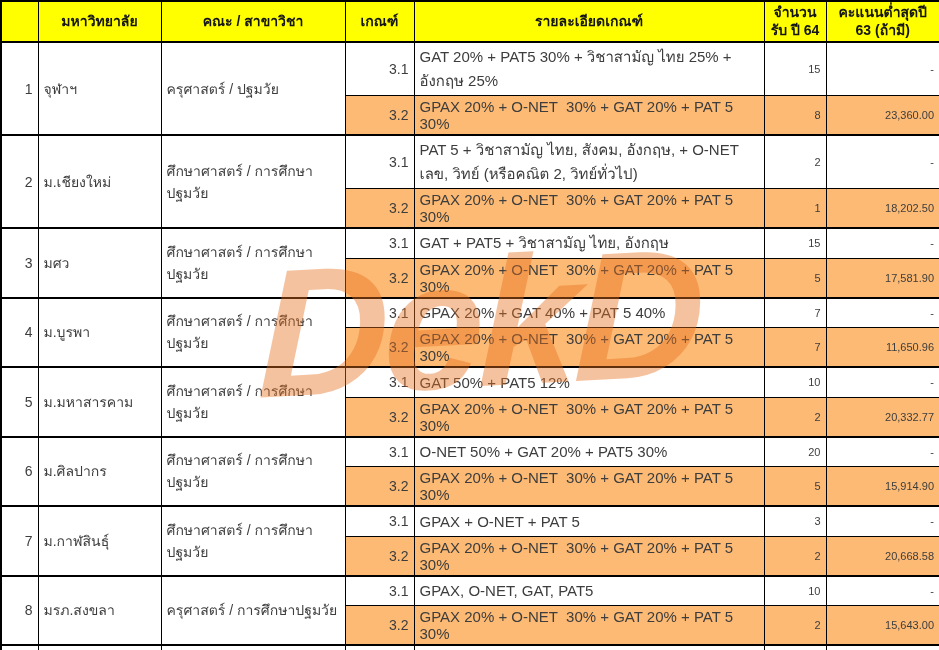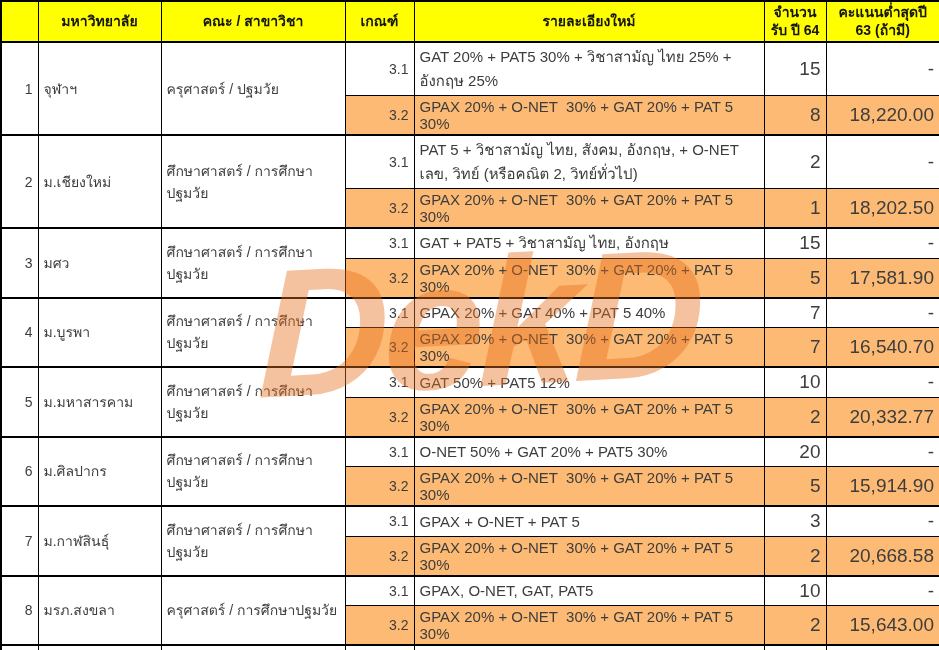--- a/index.html
+++ b/index.html
@@ -43,21 +43,21 @@
     color:#3d3d3d;
     font-size:14px;
     background:#ffffff;
   }
   tr.sub{height:30px;}
   tr.tall{height:42px;}
   tr.group-start td{border-top:2px solid #000;}
   td.c{text-align:right;}
   td.l{text-align:left;}
   td.det{font-size:15px;white-space:pre-wrap;}
-  td.num{font-size:19px;}
+  td.num{font-size:11px;}
   tr.alt td{background:#fdba74;}
   .watermark{
     position:absolute;left:258px;top:232px;z-index:2;
     font-size:182px;line-height:1;
     font-weight:800;font-style:italic;
     color:#e8701e;opacity:0.42;
     transform:rotate(-3deg) skewX(-4deg);
     letter-spacing:-6px;
     pointer-events:none;
     user-select:none;
@@ -79,41 +79,41 @@
       <col class="c-det">
         <col class="c-quota">
         <col class="c-score">
     </colgroup>
     <thead>
       <tr>
         <th></th>
         <th>มหาวิทยาลัย</th>
         <th>คณะ / สาขาวิชา</th>
         <th>เกณฑ์</th>
-        <th>รายละเอียงใหม์</th>
+        <th>รายละเอียดเกณฑ์</th>
         <th>จำนวนรับ ปี 64</th>
         <th>คะแนนต่ำสุดปี 63 (ถ้ามี)</th>
       </tr>
     </thead>
     <tbody>
 
       <tr class="sub group-start">
         <td class="c" rowspan="2">1</td>
         <td class="l" rowspan="2">จุฬาฯ</td>
         <td class="l" rowspan="2">ครุศาสตร์ / ปฐมวัย</td>
         <td class="c">3.1</td>
         <td class="l det">GAT 20% + PAT5 30% + วิชาสามัญ ไทย 25% + อังกฤษ 25%</td>
         <td class="c num">15</td>
         <td class="c num">-</td>
       </tr>
       <tr class="sub alt">
         <td class="c">3.2</td>
         <td class="l det">GPAX 20% + O-NET  30% + GAT 20% + PAT 5 30%</td>
         <td class="c num">8</td>
-        <td class="c num">18,220.00</td>
+        <td class="c num">23,360.00</td>
       </tr>
 
       <tr class="sub tall group-start">
         <td class="c" rowspan="2">2</td>
         <td class="l" rowspan="2">ม.เชียงใหม่</td>
         <td class="l" rowspan="2">ศึกษาศาสตร์ / การศึกษาปฐมวัย</td>
         <td class="c">3.1</td>
         <td class="l det">PAT 5 + วิชาสามัญ ไทย, สังคม, อังกฤษ, + O-NET เลข, วิทย์ (หรือคณิต 2, วิทย์ทั่วไป)</td>
         <td class="c num">2</td>
         <td class="c num">-</td>
@@ -147,21 +147,21 @@
         <td class="l" rowspan="2">ศึกษาศาสตร์ / การศึกษาปฐมวัย</td>
         <td class="c">3.1</td>
         <td class="l det">GPAX 20% + GAT 40% + PAT 5 40%</td>
         <td class="c num">7</td>
         <td class="c num">-</td>
       </tr>
       <tr class="sub alt">
         <td class="c">3.2</td>
         <td class="l det">GPAX 20% + O-NET  30% + GAT 20% + PAT 5 30%</td>
         <td class="c num">7</td>
-        <td class="c num">16,540.70</td>
+        <td class="c num">11,650.96</td>
       </tr>
 
       <tr class="sub group-start">
         <td class="c" rowspan="2">5</td>
         <td class="l" rowspan="2">ม.มหาสารคาม</td>
         <td class="l" rowspan="2">ศึกษาศาสตร์ / การศึกษาปฐมวัย</td>
         <td class="c">3.1</td>
         <td class="l det">GAT 50% + PAT5 12%</td>
         <td class="c num">10</td>
         <td class="c num">-</td>

